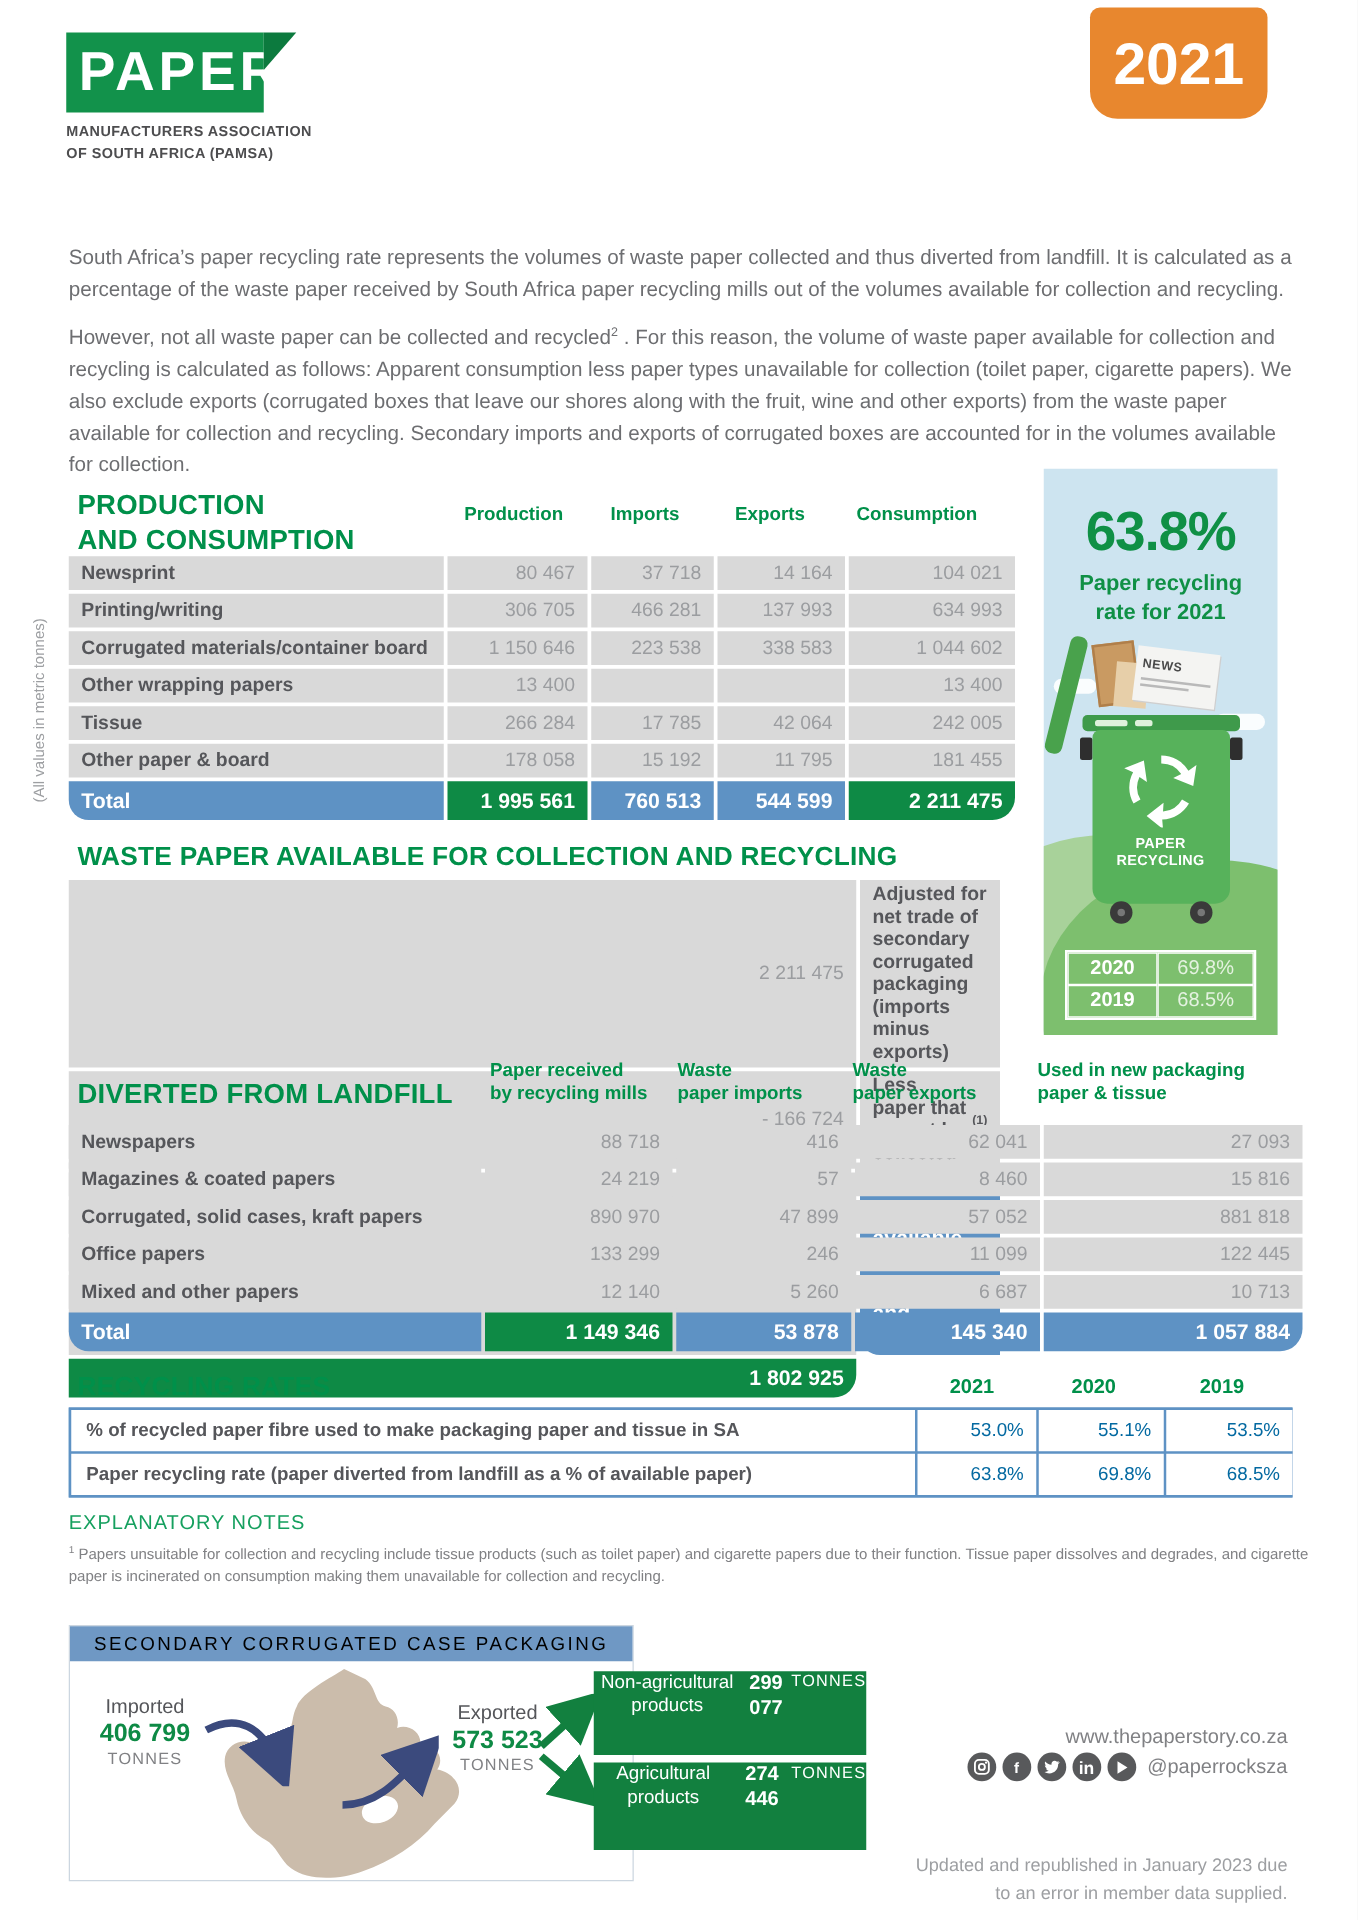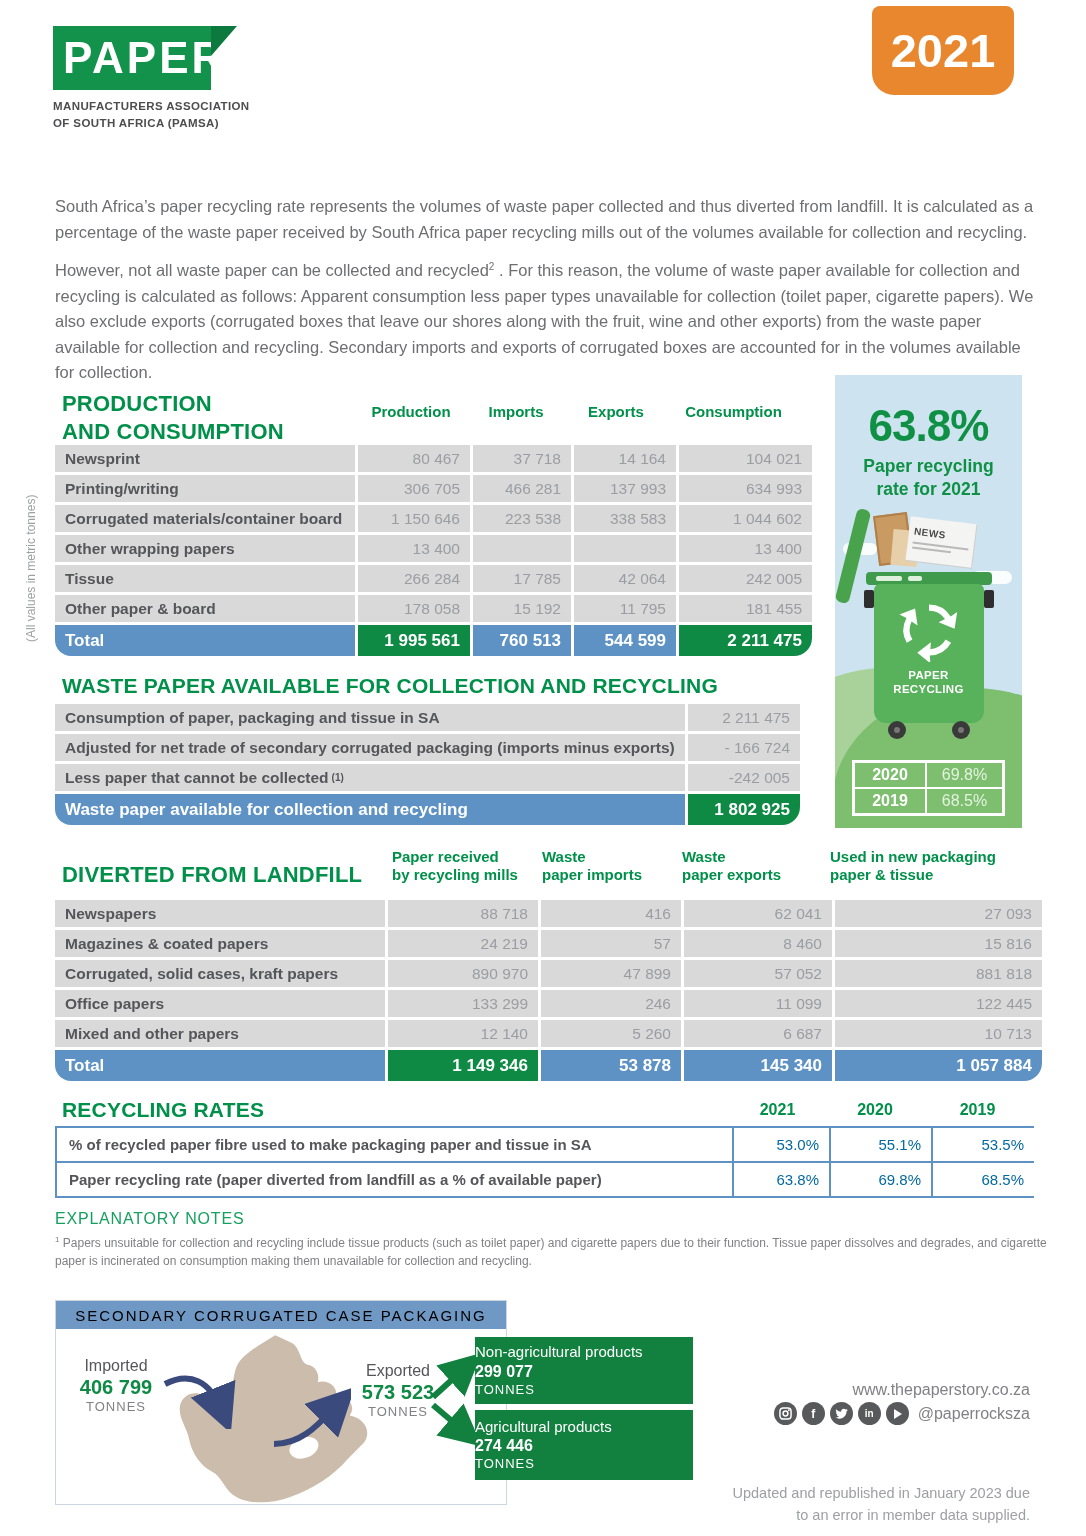--- a/index.html
+++ b/index.html
@@ -99,21 +99,21 @@
   .pack-box { position:absolute; left:55px; top:1300px; width:452px; height:205px; background:#fff; border:1px solid #ccd6e0; }
   .pack-header { height:28px; background:#6f98c4; color:#000000; display:flex; align-items:center; justify-content:center; font-size:15px; letter-spacing:2px; }
   .map-svg { position:absolute; left:110px; top:32px; }
   .flow-label { position:absolute; text-align:center; line-height:1.2; }
   .flow-label .fl-cap { font-size:16px; color:#55565a; }
   .flow-label .fl-val { font-size:20px; font-weight:800; color:#0e8a45; }
   .flow-label .fl-unit { font-size:13px; color:#808184; letter-spacing:1px; }
   .imported-label { left:10px; top:55px; width:100px; }
   .exported-label { left:292px; top:60px; width:100px; }
   .arrow-svg { position:absolute; }
-  .pack-green { position:absolute; width:218px; background:#12803f; color:#fff; display:flex; flex-direction:column; justify-content:center; line-height:1.25; }
+  .pack-green { position:absolute; width:218px; background:#12803f; color:#fff; text-align:center; display:flex; justify-content:center; line-height:1.25; }
   .pg1 { left:475px; top:1337px; height:67px; }
   .pg2 { left:475px; top:1410px; height:70px; }
   .pack-green .pg-title { font-size:15px; }
   .pack-green .pg-val { font-size:16px; font-weight:800; }
   .pack-green .pg-unit { font-size:13px; letter-spacing:1px; }
 
   
   .site { position:absolute; right:56px; top:1381px; font-size:16px; color:#808184; }
   .social-row { position:absolute; right:56px; top:1402px; display:flex; align-items:center; gap:5px; }
   .s-ic { width:23px; height:23px; border-radius:50%; background:#58595b; color:#fff; display:flex; align-items:center; justify-content:center; font-size:12px; font-weight:bold; }
@@ -192,21 +192,20 @@
 
     <div class="cell t-lbl rl">Total</div>
     <div class="cell t-green">1 995 561</div>
     <div class="cell t-blue">760 513</div>
     <div class="cell t-blue">544 599</div>
     <div class="cell t-green rr">2 211 475</div>
   </div>
 
   <div class="waste-heading sect-title">WASTE PAPER AVAILABLE FOR COLLECTION AND RECYCLING</div>
   <div class="gridtable waste-table">
-    <div class="cell lbl">Consumption of paper, packaging and tissue in SA</div>
     <div class="cell val">2 211 475</div>
     <div class="cell lbl">Adjusted for net trade of secondary corrugated packaging (imports minus exports)</div>
     <div class="cell val">- 166 724</div>
     <div class="cell lbl">
         <span>Less paper that cannot be collected</span>
         <sup>(1)</sup>
       </div>
     <div class="cell val">-242 005</div>
     <div class="cell t-lbl rl">Waste paper available for collection and recycling</div>
     <div class="cell t-green rr">1 802 925</div>
@@ -382,21 +381,21 @@
           <circle cx="7" cy="7" r="2.6" fill="none" stroke="#fff" stroke-width="1.6"></circle>
           <circle cx="10.6" cy="3.4" r="1" fill="#fff"></circle>
         </svg>
     </span>
     <span class="s-ic">f</span>
     <span class="s-ic">
       <svg width="13" height="13" viewBox="0 0 24 24">
           <path fill="#fff" d="M23 5c-.8.4-1.7.6-2.6.8.9-.6 1.6-1.5 2-2.5-.9.5-1.9.9-2.9 1.1C18.6 3.5 17.4 3 16 3c-2.6 0-4.6 2.1-4.6 4.6 0 .4 0 .7.1 1.1C7.7 8.5 4.4 6.7 2.2 4c-.4.7-.6 1.5-.6 2.3 0 1.6.8 3 2.1 3.9-.8 0-1.5-.2-2.1-.6v.1c0 2.2 1.6 4.1 3.7 4.5-.4.1-.8.2-1.2.2-.3 0-.6 0-.9-.1.6 1.8 2.3 3.2 4.3 3.2-1.6 1.2-3.6 2-5.7 2H1c2.1 1.3 4.5 2.1 7.1 2.1 8.5 0 13.2-7.1 13.2-13.2v-.6c.9-.7 1.7-1.5 2.3-2.4z"></path>
         </svg>
     </span>
-    <span class="s-ic" style="font-size:10px;">in</span>
+    <span class="s-ic" style="font-size:14px;">in</span>
     <span class="s-ic">
         <span class="yt-tri"></span>
       </span>
     <span class="handle">@paperrocksza</span>
   </div>
   <div class="updated">Updated and republished in January 2023 due to an error in member data supplied.</div>
 
 </div>
 
 </body></html>

